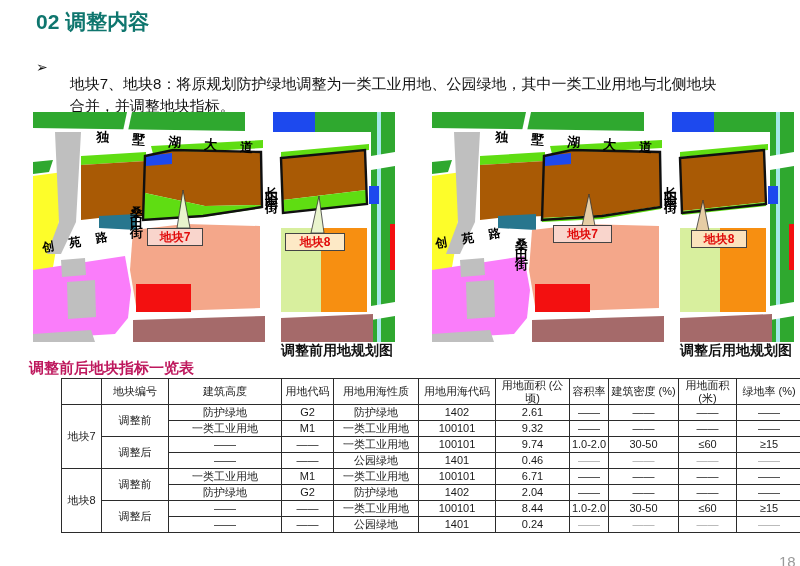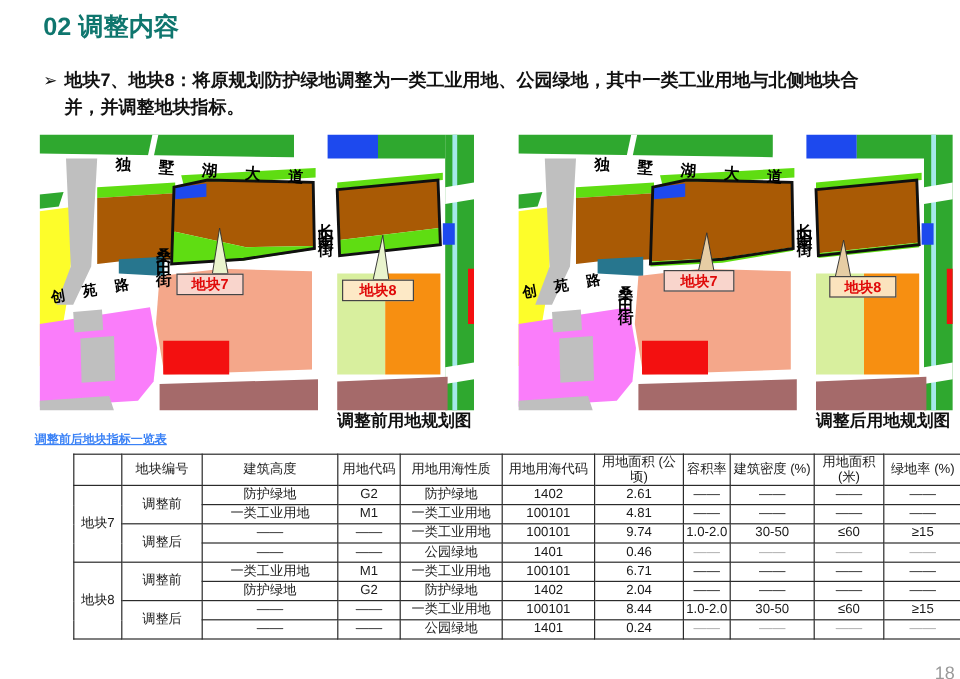--- a/index.html
+++ b/index.html
@@ -2,41 +2,41 @@
 <html><head>
 <meta charset="utf-8">
 <style>
   html,body{margin:0;padding:0;background:#fff;}
   .slide{position:relative;width:800px;height:566px;background:#fff;overflow:hidden;
          font-family:"Liberation Sans",sans-serif;color:#111;}
   .page-title{position:absolute;left:36px;top:8px;font-size:21px;font-weight:bold;color:#0f766e;}
   .bullet{position:absolute;left:36px;top:57px;width:700px;display:flex;gap:6px;
           font-size:15px;line-height:1.45;color:#111;}
   .bullet .marker{flex:0 0 auto;font-size:14px;}
-  .bullet p{margin:0;font-weight:bold;}
+  .bullet p{margin:16px;}
   
   .map{position:absolute;top:112px;width:362px;height:230px;margin:0;background:#fff;}
   .map.before{left:33px;} .map.after{left:432px;}
   .map svg{position:absolute;left:0;top:0;width:100%;height:100%;}
   .map .street{position:absolute;font-weight:bold;color:#000;white-space:nowrap;pointer-events:none;}
   .st-avenue{left:64px;top:16px;font-size:13px;letter-spacing:23px;transform:rotate(4deg);transform-origin:left top;}
   .st-sangtian{writing-mode:vertical-rl;text-orientation:upright;font-size:13px;letter-spacing:10px;}
   .before .st-sangtian{left:94px;top:84px;} .after .st-sangtian{left:80px;top:116px;}
   .st-chuangyuan{font-size:12px;letter-spacing:15px;transform:rotate(-10deg);transform-origin:left top;}
   .before .st-chuangyuan{left:8px;top:128px;} .after .st-chuangyuan{left:2px;top:124px;}
   .st-changyang{writing-mode:vertical-rl;text-orientation:upright;font-size:13px;letter-spacing:5px;left:229px;top:64px;}
   .block-label{position:absolute;border:1px solid #444;color:#e00a0a;font-weight:bold;font-size:12px;
                text-align:center;line-height:16px;height:16px;}
   .before .label7{left:114px;top:116px;width:54px;background:#f9d5cc;}
   .before .label8{left:252px;top:121px;width:58px;background:#fde9c6;}
   .after  .label7{left:121px;top:113px;width:57px;background:#f9d5cc;}
   .after  .label8{left:259px;top:118px;width:54px;background:#fbe3bd;}
   .map figcaption{position:absolute;right:2px;bottom:-18px;font-size:14px;font-weight:bold;color:#111;white-space:nowrap;margin-left:48px;}
   
-  .tbl-title{position:absolute;left:29px;top:359px;font-size:10px;font-weight:bold;color:#3b82f6;text-decoration:underline;}
+  .tbl-title{position:absolute;left:29px;top:359px;font-size:15px;font-weight:bold;color:#be185d;}
   table.idx{position:absolute;left:28px;top:378px;width:740px;border-collapse:collapse;table-layout:fixed;
             font-size:11px;color:#1a1a1a;margin-left:33px;}
   table.idx th,table.idx td{border:1px solid #2b2b2b;text-align:center;vertical-align:middle;
             padding:0 1px;height:15px;line-height:1.15;font-weight:normal;white-space:pre-line;overflow:hidden;}
   table.idx th{height:24px;}
   table.idx td.muted{color:#a8a8a8;}
   .page-number{position:absolute;left:779px;top:553px;font-size:15px;color:#9a9a9a;}
 </style>
 </head>
 <body>
@@ -194,21 +194,21 @@
         <td>——</td>
         <td>——</td>
         <td>——</td>
         <td>——</td>
       </tr>
       <tr>
         <td>一类工业用地</td>
         <td>M1</td>
         <td>一类工业用地</td>
         <td>100101</td>
-        <td>4.81</td>
+        <td>9.32</td>
         <td>——</td>
         <td>——</td>
         <td>——</td>
         <td>——</td>
       </tr>
       <tr>
         <td rowspan="2">调整后</td>
         <td>——</td>
         <td>——</td>
         <td>一类工业用地</td>

